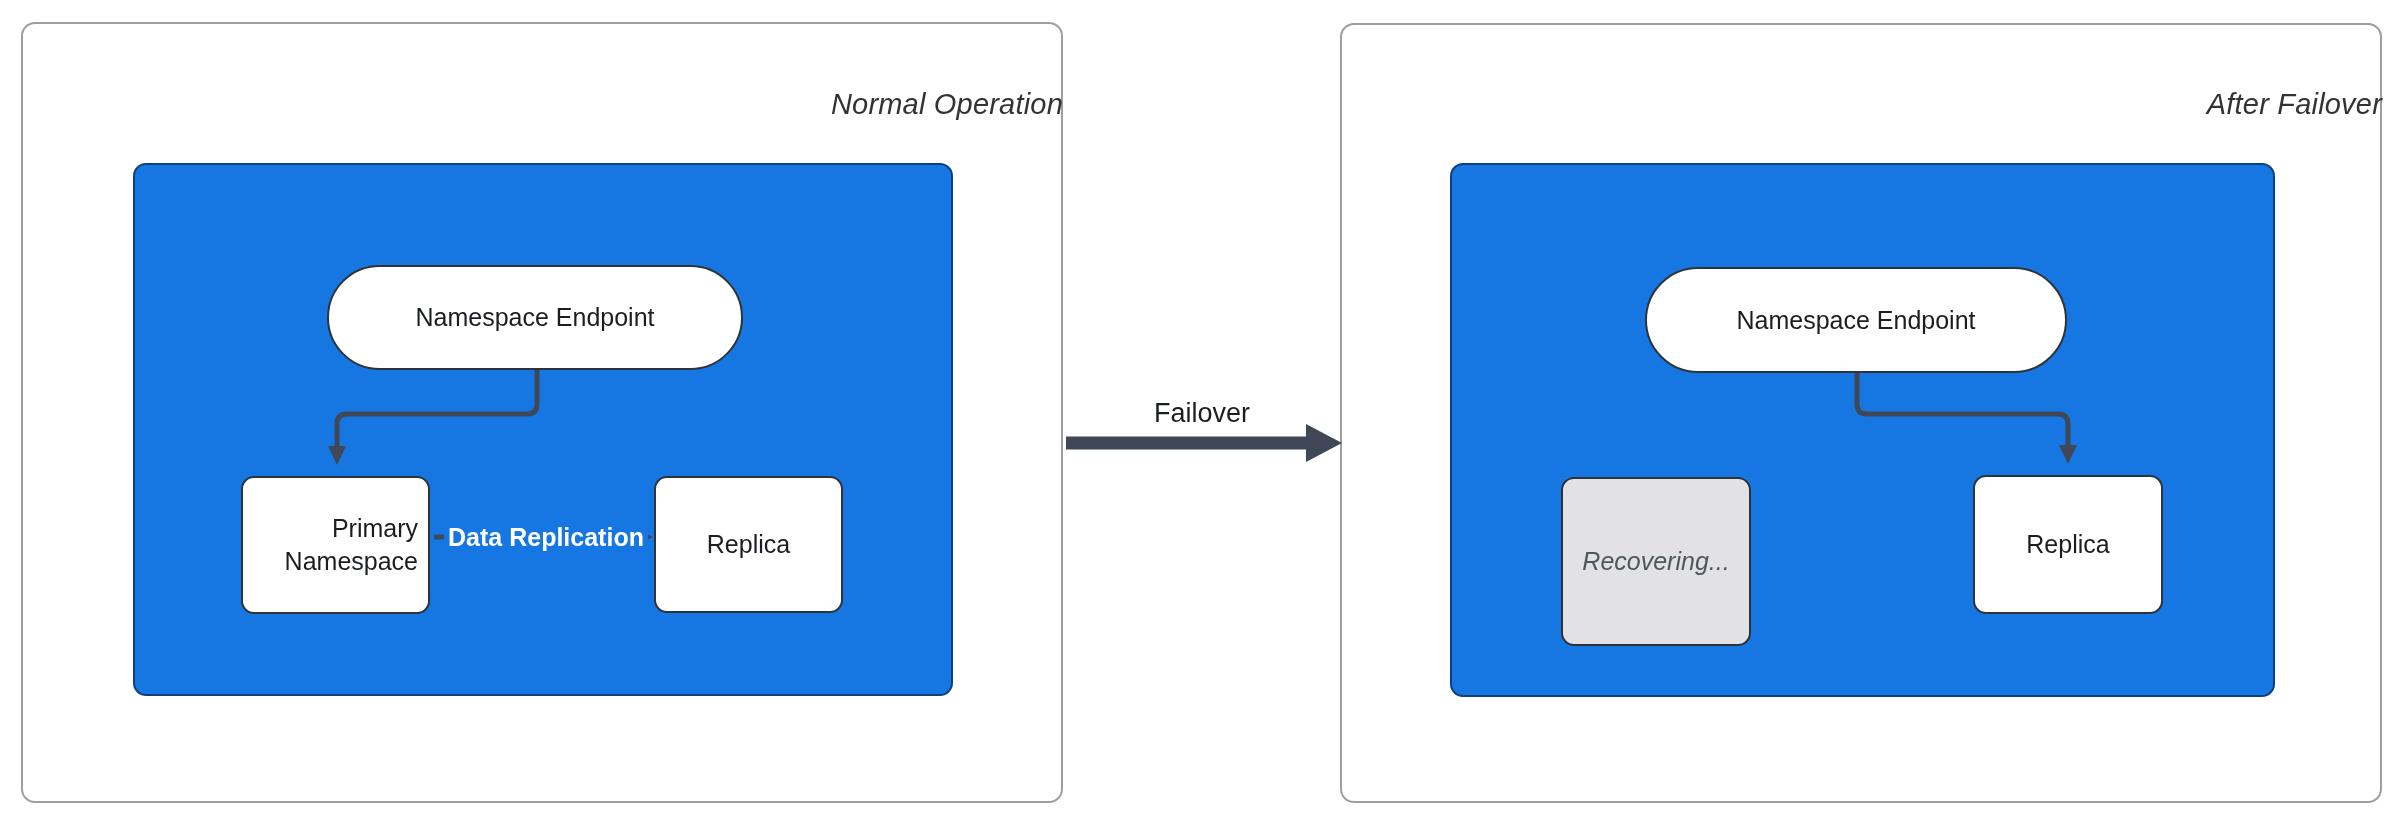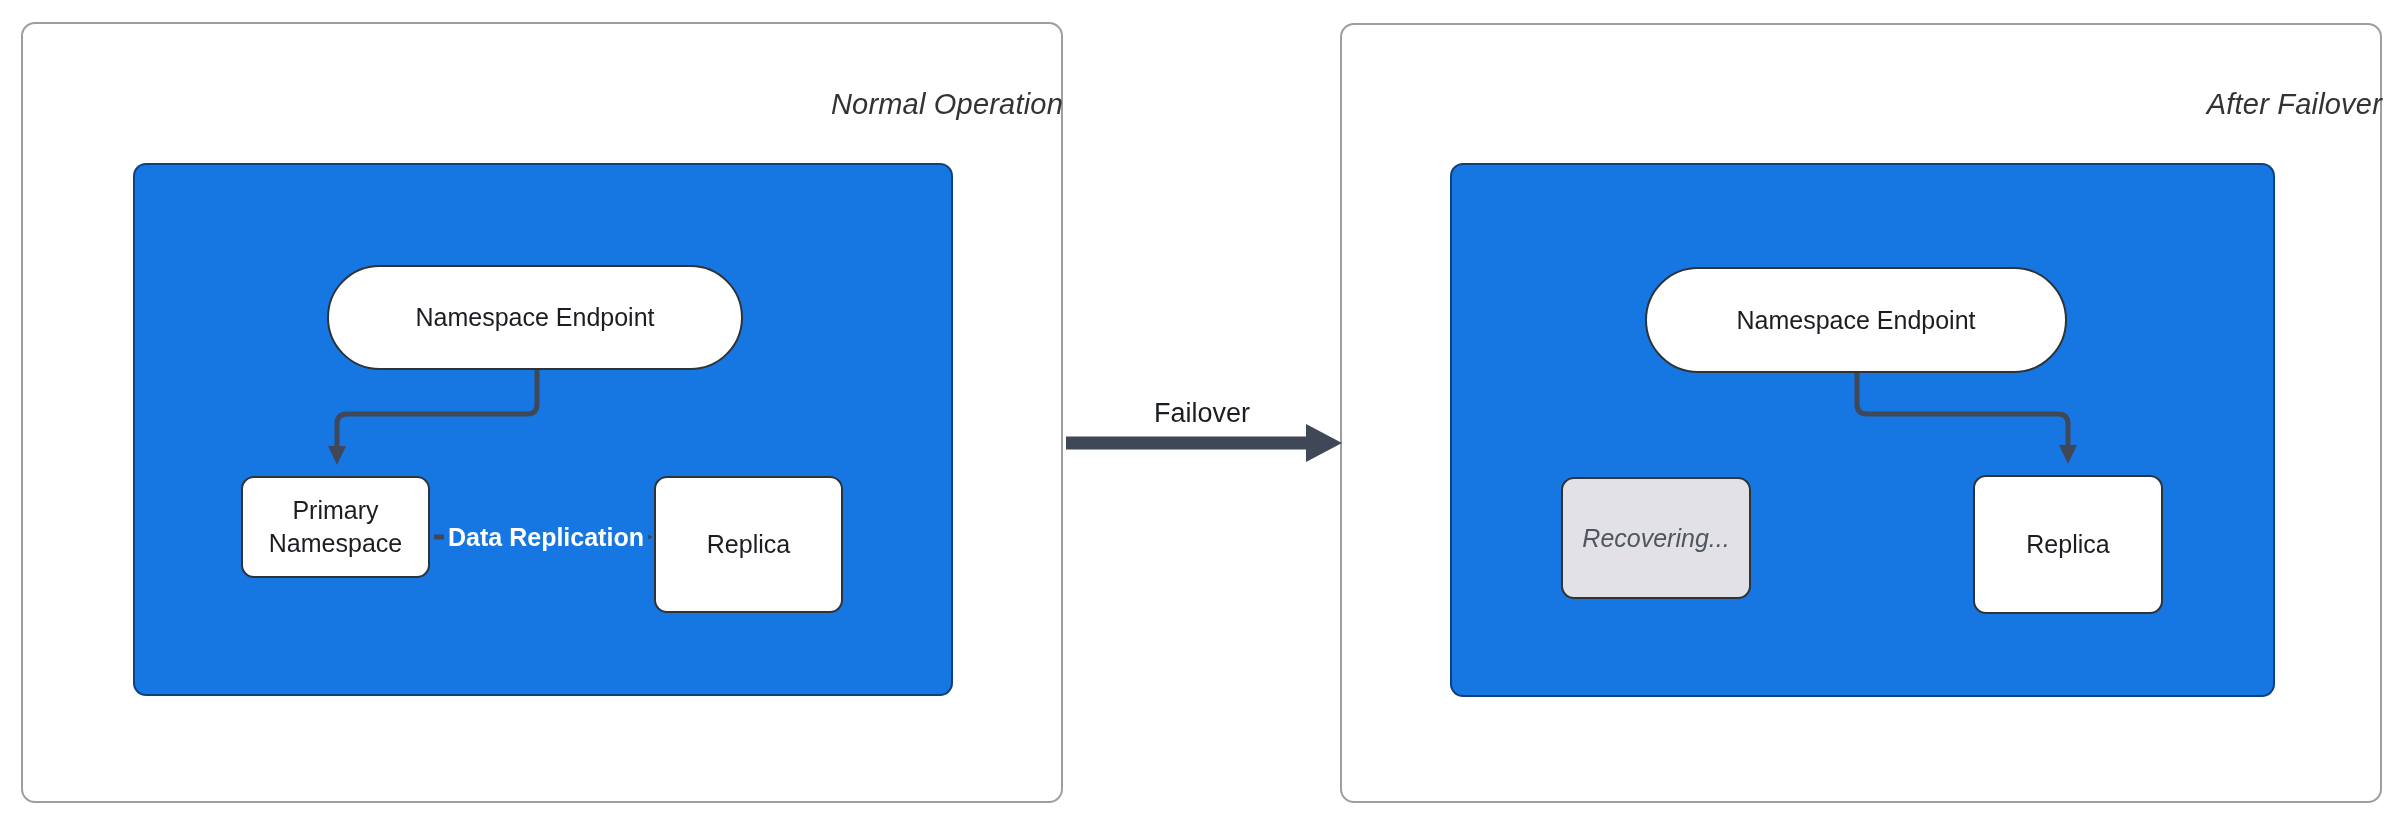--- a/index.html
+++ b/index.html
@@ -127,31 +127,31 @@
     <path class="edge" d="M1857,363 L1857,404 Q1857,414 1867,414 L2058,414 Q2068,414 2068,424 L2068,447"></path>
     <polygon class="arrowhead" points="2068,464 2059,445 2077,445"></polygon>
 
     <path class="edge thick" d="M1066,443 L1309,443"></path>
     <polygon class="arrowhead" points="1342,443 1306,424 1306,462"></polygon>
   </svg>
 
   <div class="node stadium" style="left:327px; top:255px; width:416px; height:105px;">
     <span>Namespace Endpoint</span>
   </div>
-  <div class="node" style="left:241px; top:466px; width:189px; height:102px;">
+  <div class="node" style="left:241px; top:466px; width:189px; height:138px;text-align:right;">
     <span>Primary Namespace</span>
   </div>
   <div class="node" style="left:654px; top:466px; width:189px; height:137px;">
     <span>Replica</span>
   </div>
 
   <div class="node stadium" style="left:1645px; top:257px; width:422px; height:106px;">
     <span>Namespace Endpoint</span>
   </div>
-  <div class="node disabled" style="left:1561px; top:467px; width:190px; height:122px;">
+  <div class="node disabled" style="left:1561px; top:467px; width:190px; height:169px;">
     <span>Recovering...</span>
   </div>
   <div class="node" style="left:1973px; top:465px; width:190px; height:139px;">
     <span>Replica</span>
   </div>
 
   <div class="edge-label" style="left:546px; top:537px;">Data Replication</div>
 
   <div class="transition-label" style="left:1202px; top:398px;">Failover</div>
 

